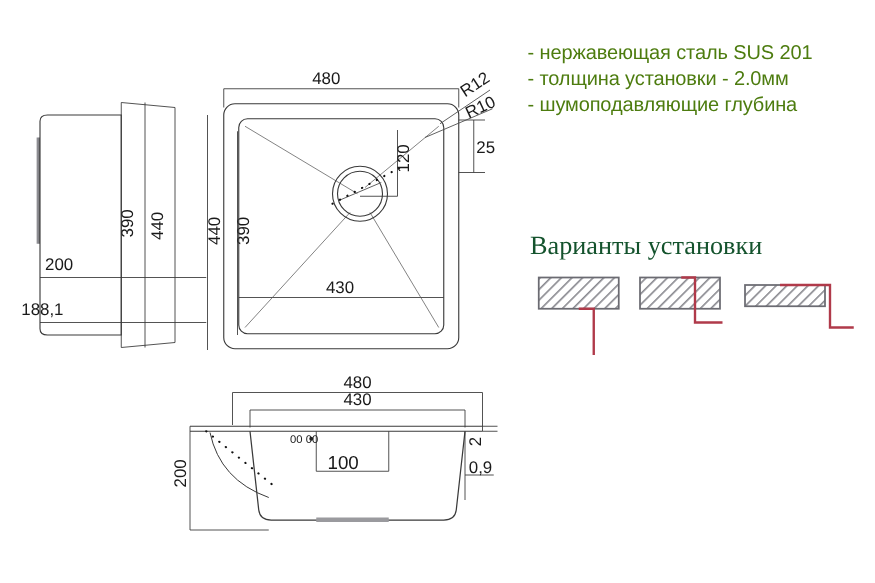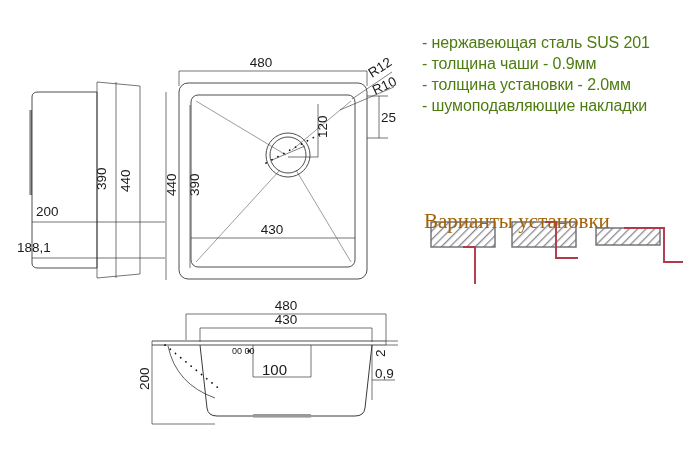--- a/index.html
+++ b/index.html
@@ -43,23 +43,22 @@
     color: #4d7c0f;
     white-space: nowrap;
     letter-spacing: -0.1px;
   }
   .install-title {
     position: absolute;
     left: 424px;
     top: 184px;
     font-family: "Liberation Serif", serif;
     font-size: 21px;
-    color: #a16207;
+    color: #14532d;
     white-space: nowrap;
-    margin-top: 25px;
   }
   .dim-text {
     font-family: "Liberation Sans", sans-serif;
     fill: #1a1a1a;
   }
 </style>
 </head>
 <body>
 
 <div id="drawing-root">
@@ -197,20 +196,19 @@
 
       <g>
         <rect x="596" y="228" width="64" height="17" fill="url(#hatchPattern)" stroke="#6b6b72" stroke-width="1.4"></rect>
         <path d="M 624 228 L 664 228 L 664 262 L 683 262" fill="none" stroke="#b03a4a" stroke-width="1.9"></path>
       </g>
     </g>
   </svg>
 
   <div class="spec-list">
     <div class="spec-line">- нержавеющая сталь SUS 201</div>
-    <div class="spec-line">- толщина чаши - 0.9мм</div>
     <div class="spec-line">- толщина установки - 2.0мм</div>
-    <div class="spec-line">- шумоподавляющие накладки</div>
+    <div class="spec-line">- шумоподавляющие глубина</div>
   </div>
 
   <div class="install-title">Варианты установки</div>
 
 </div>
 
 </body></html>

